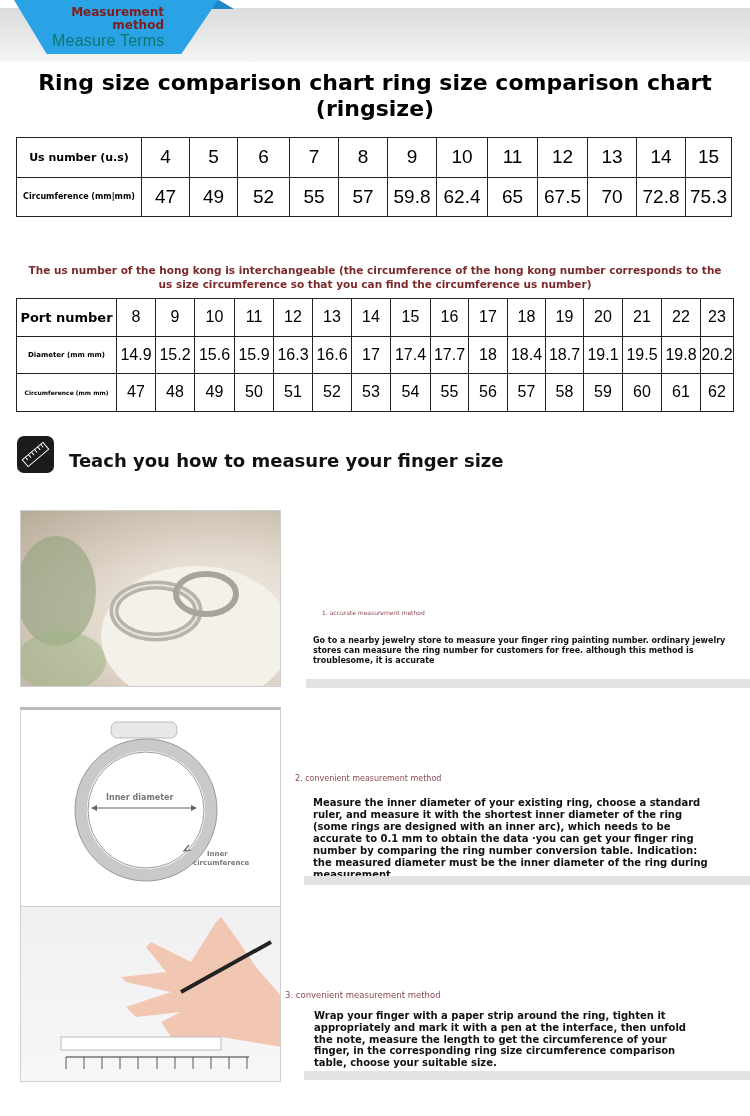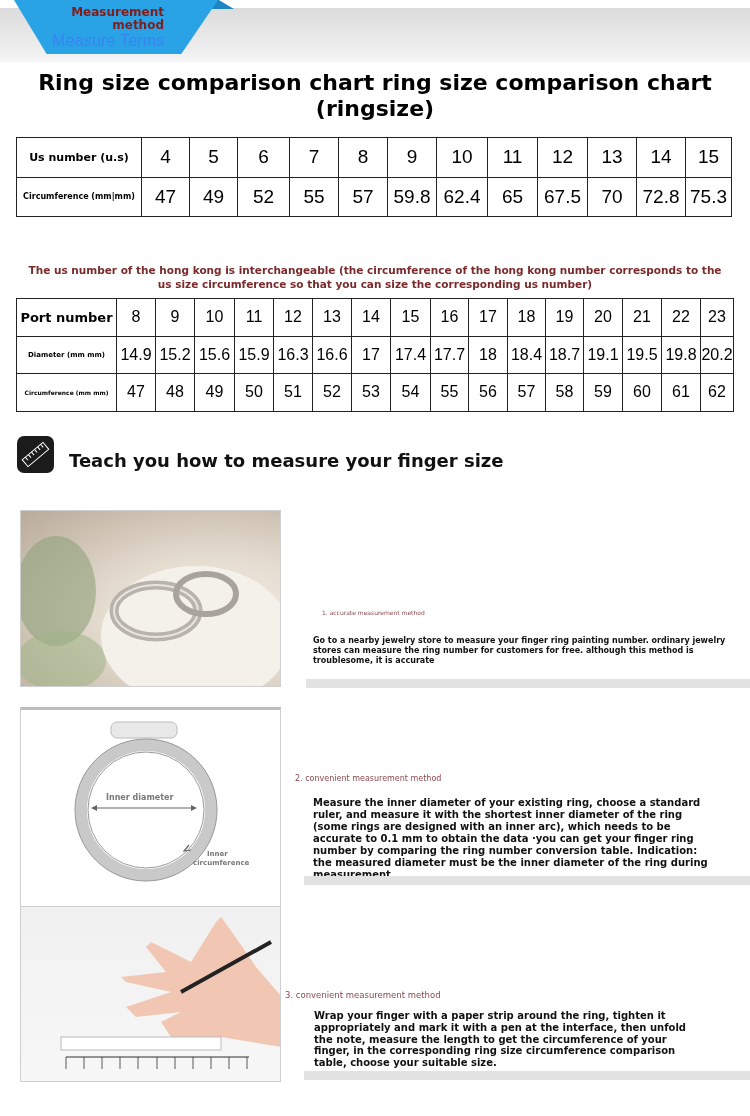--- a/index.html
+++ b/index.html
@@ -9,21 +9,21 @@
   
   .banner-bar { position: absolute; left: 0; top: 8px; width: 750px; height: 54px;
     background: linear-gradient(#dcdcdc, #ececec 70%, #f6f6f6); }
   .banner-tab { position: absolute; left: 14px; top: 0; width: 204px; height: 54px;
     background: #2aa3e6; clip-path: polygon(0 0, 100% 0, 82% 100%, 16% 100%); }
   .banner-tab-dark { position: absolute; left: 196px; top: 0; width: 38px; height: 9px;
     background: #1f86c6; clip-path: polygon(0 0, 60% 0, 100% 100%, 0 100%); }
   .banner-line1 { position: absolute; left: 60px; top: 6px; width: 104px; text-align: right;
     font-family: "DejaVu Sans", sans-serif; font-weight: bold; font-size: 12px; color: #7f1d1d; line-height: 13px; }
   .banner-line2 { position: absolute; left: 52px; top: 32px; font-family: "Liberation Sans", sans-serif;
-    font-size: 16px; color: #3b82f6; letter-spacing: 0.2px; }
+    font-size: 16px; color: #0f766e; letter-spacing: 0.2px; }
 
   
   .title { position: absolute; left: 0; top: 70px; width: 750px; text-align: center;
     font-family: "DejaVu Sans", sans-serif; font-weight: bold; font-size: 22px; line-height: 26px; color: #000; }
 
   
   table.size-table { position: absolute; border-collapse: collapse; table-layout: fixed; }
   table.size-table td { border: 1px solid #222; text-align: center; vertical-align: middle;
     font-family: "Liberation Sans", sans-serif; color: #000; padding: 0; overflow: hidden; white-space: nowrap; }
   #t1 { left: 16px; top: 137px; width: 715px; }
@@ -122,21 +122,21 @@
     <td>62.4</td>
     <td>65</td>
     <td>67.5</td>
     <td>70</td>
     <td>72.8</td>
     <td>75.3</td>
   </tr>
 </tbody>
   </table>
 
-<div class="note">The us number of the hong kong is interchangeable (the circumference of the hong kong number corresponds to the us size circumference so that you can size the corresponding us number)</div>
+<div class="note">The us number of the hong kong is interchangeable (the circumference of the hong kong number corresponds to the us size circumference so that you can find the circumference us number)</div>
 
 <table class="size-table" id="t2">
   <colgroup>
     <col style="width:100px">
       <col style="width:39px">
       <col style="width:39px">
       <col style="width:40px">
     <col style="width:39px">
       <col style="width:39px">
       <col style="width:39px">

